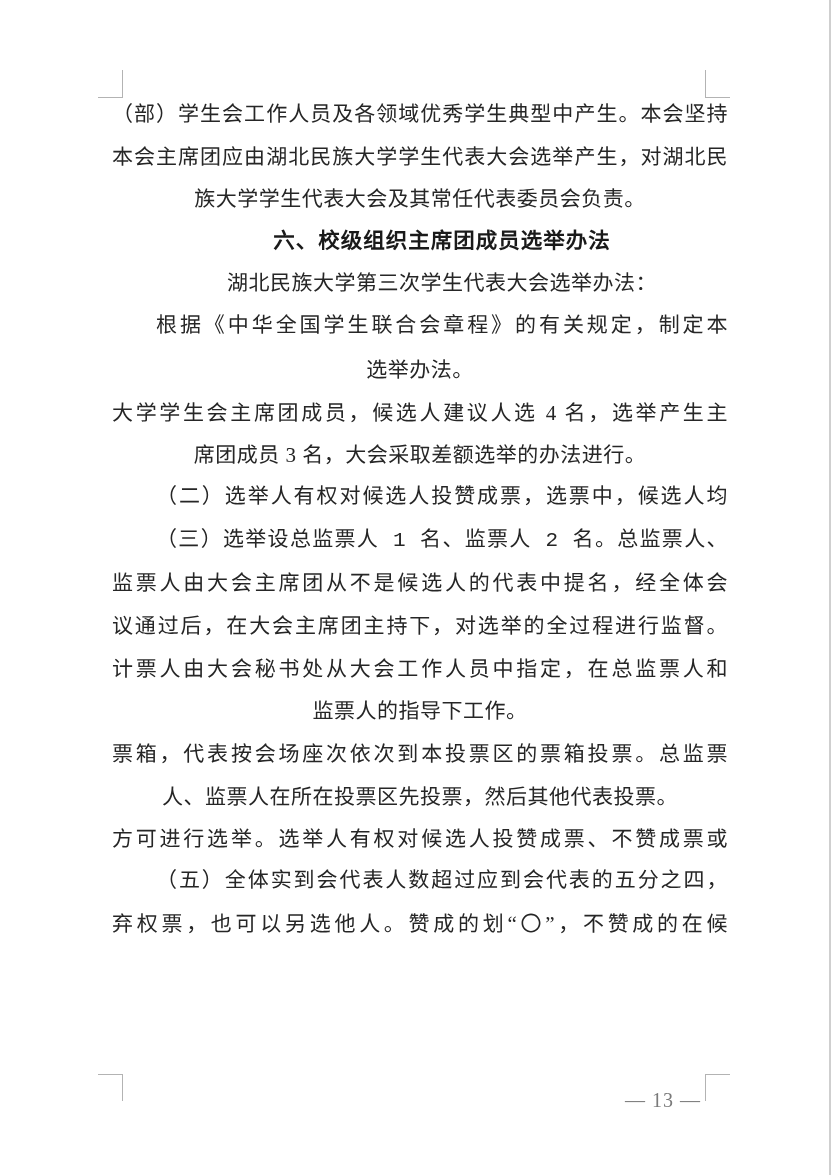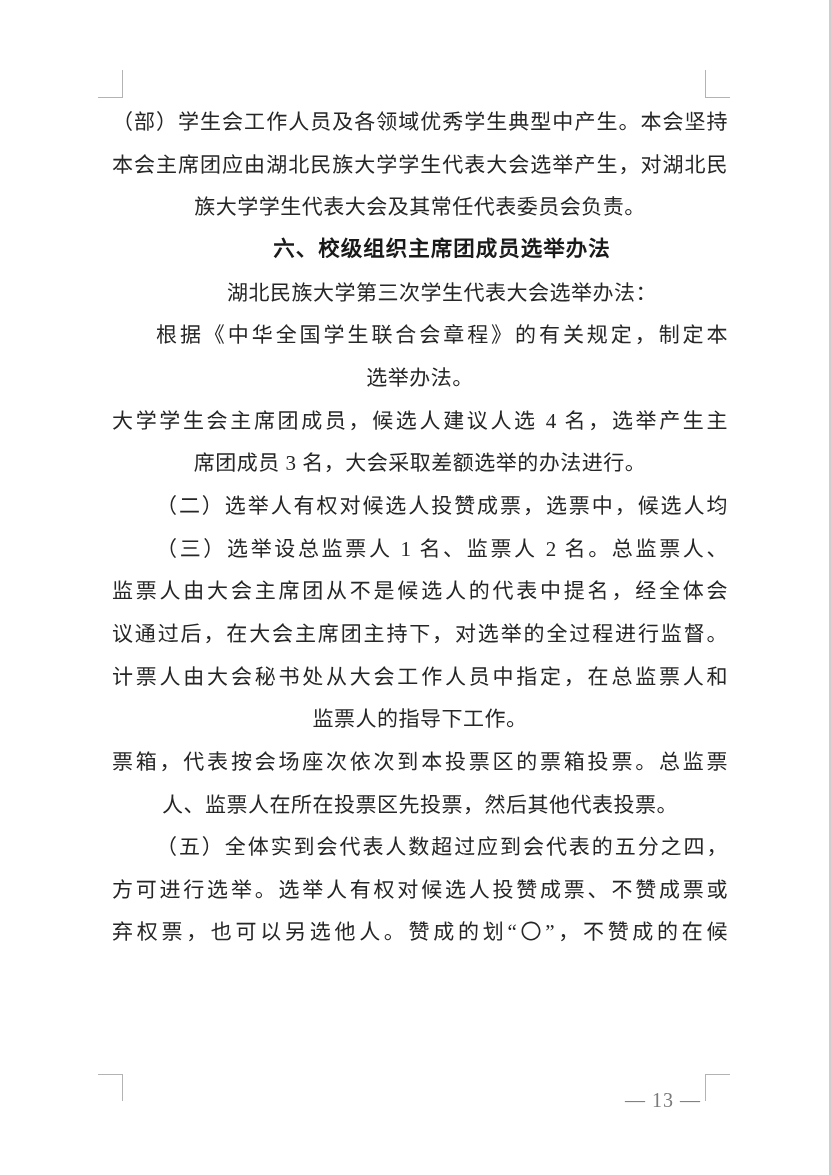--- a/index.html
+++ b/index.html
@@ -14,35 +14,35 @@
     position:relative;
     width:831px;height:1175px;
     background:var(--paper);
     border-right:2px solid var(--edge);
     box-sizing:border-box;
     overflow:hidden;
     font-family:"Liberation Serif","DejaVu Serif",serif;
   }
   .text-block{
     position:absolute;
-    left:112px;top:101px;width:616px;
+    left:112px;top:93px;width:616px;
   }
   .line{
     font-size:21px;
     line-height:42.65px;
     color:var(--text);
     text-align:center;
     letter-spacing:0.5px;
   }
   .line.fill{
     text-align:justify;
     text-align-last:justify;
     text-justify:inter-character;
   }
-  .line.indent{padding-left:44px;}
+  .line.indent{padding-left:44px;font-family:Liberation Mono, monospace;}
   .line.bold{
     font-weight:bold;
     font-family:Liberation Mono, monospace;
     font-size:21.5px;
     color:#1a1a1a;
     letter-spacing:1px;
   }
   .crop{position:absolute;}
   .crop.tl{left:98px;top:70px;width:24px;height:27px;
     border-right:1.5px solid var(--mark);border-bottom:1.5px solid var(--mark);}
@@ -83,19 +83,19 @@
       <div class="line fill">大学学生会主席团成员，候选人建议人选 4 名，选举产生主</div>
       <div class="line">席团成员 3 名，大会采取差额选举的办法进行。</div>
       <div class="line indent fill">（二）选举人有权对候选人投赞成票，选票中，候选人均</div>
       <div class="line indent fill">（三）选举设总监票人 1 名、监票人 2 名。总监票人、</div>
       <div class="line fill">监票人由大会主席团从不是候选人的代表中提名，经全体会</div>
       <div class="line fill">议通过后，在大会主席团主持下，对选举的全过程进行监督。</div>
       <div class="line fill">计票人由大会秘书处从大会工作人员中指定，在总监票人和</div>
       <div class="line">监票人的指导下工作。</div>
       <div class="line fill">票箱，代表按会场座次依次到本投票区的票箱投票。总监票</div>
       <div class="line">人、监票人在所在投票区先投票，然后其他代表投票。</div>
+      <div class="line fill">方可进行选举。选举人有权对候选人投赞成票、不赞成票或</div>
       <div class="line indent fill">（五）全体实到会代表人数超过应到会代表的五分之四，</div>
-      <div class="line fill">方可进行选举。选举人有权对候选人投赞成票、不赞成票或</div>
       <div class="line fill">弃权票，也可以另选他人。赞成的划“〇”，不赞成的在候</div>
     </div>
 
   <div class="page-number">— 13 —</div>
 </div>
 
 </body></html>

